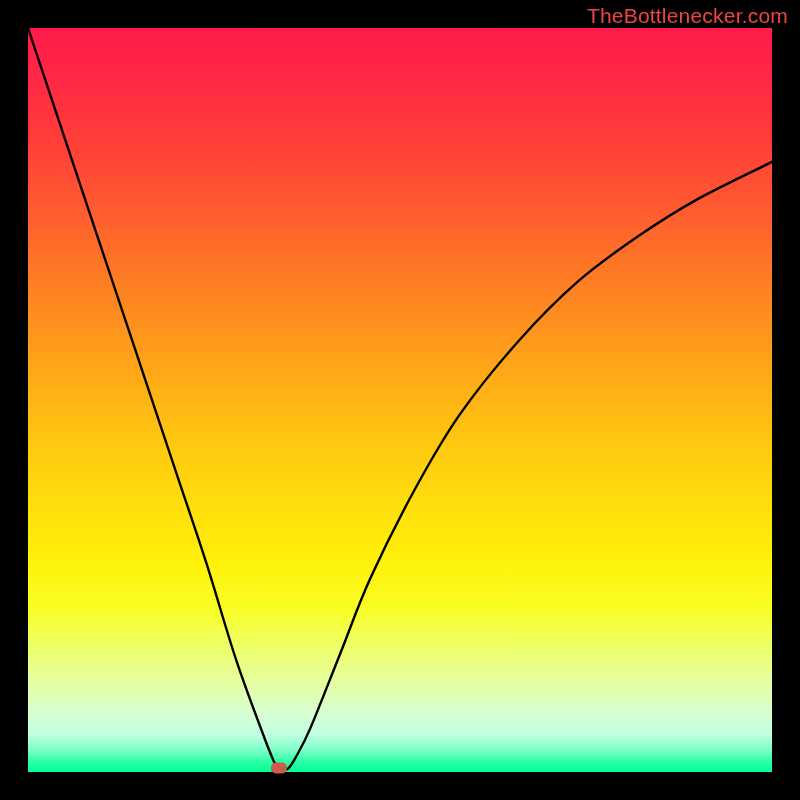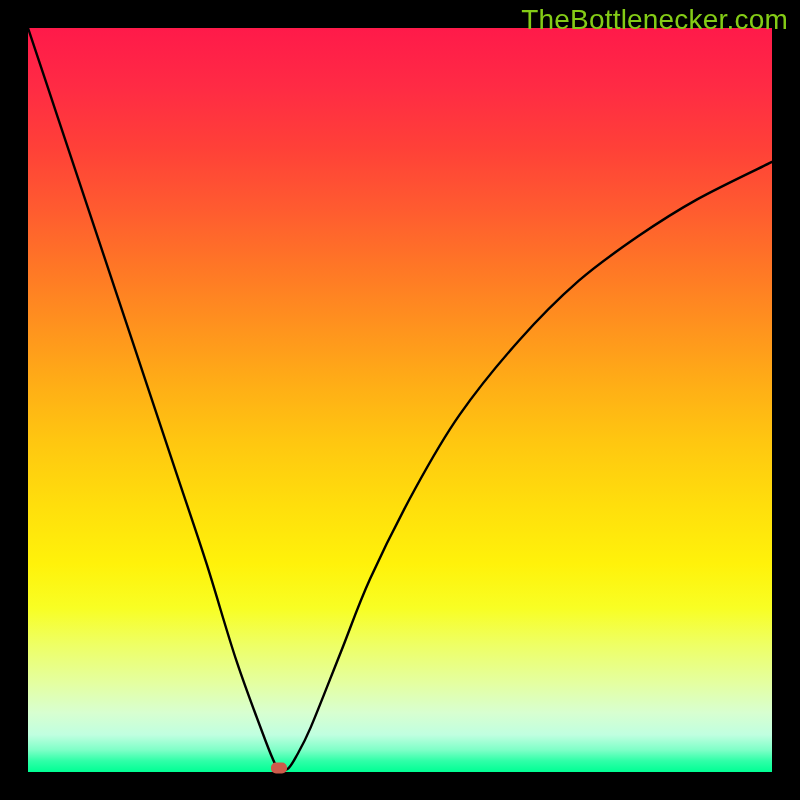--- a/index.html
+++ b/index.html
@@ -8,22 +8,22 @@
     height: 800px;
     background: #000;
     position: relative;
     overflow: hidden;
     font-family: Arial, sans-serif;
   }
   .watermark {
     position: absolute;
     top: 4px;
     right: 12px;
-    color: #84cc16;
-    font-size: 28px;
+    color: #ef4444;
+    font-size: 21px;
     font-weight: 500;
     z-index: 10;
     letter-spacing: 0.2px;
   }
   .plot-area {
     position: absolute;
     left: 28px;
     top: 28px;
     width: 744px;
     height: 744px;

